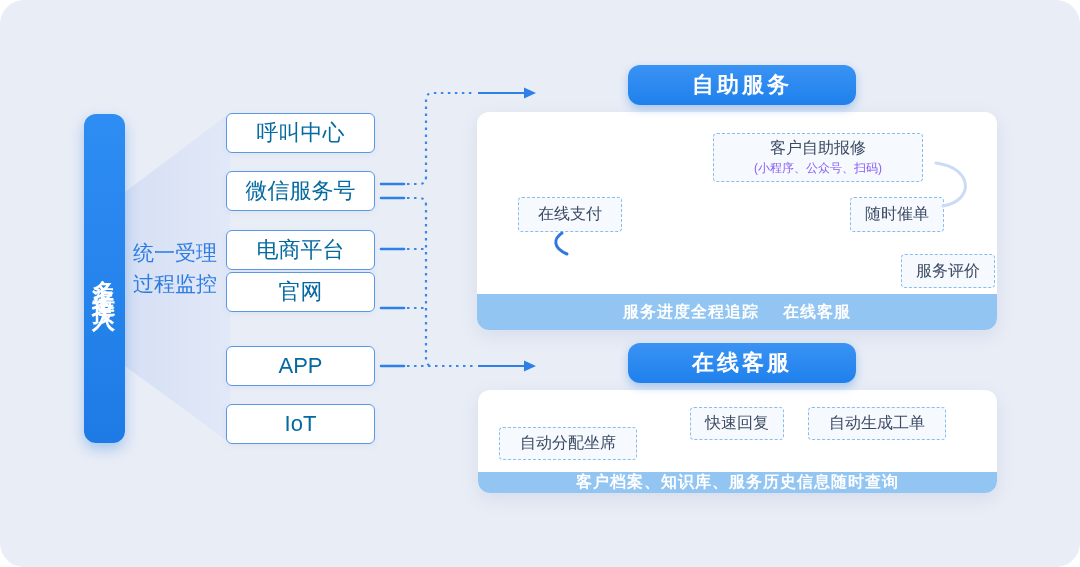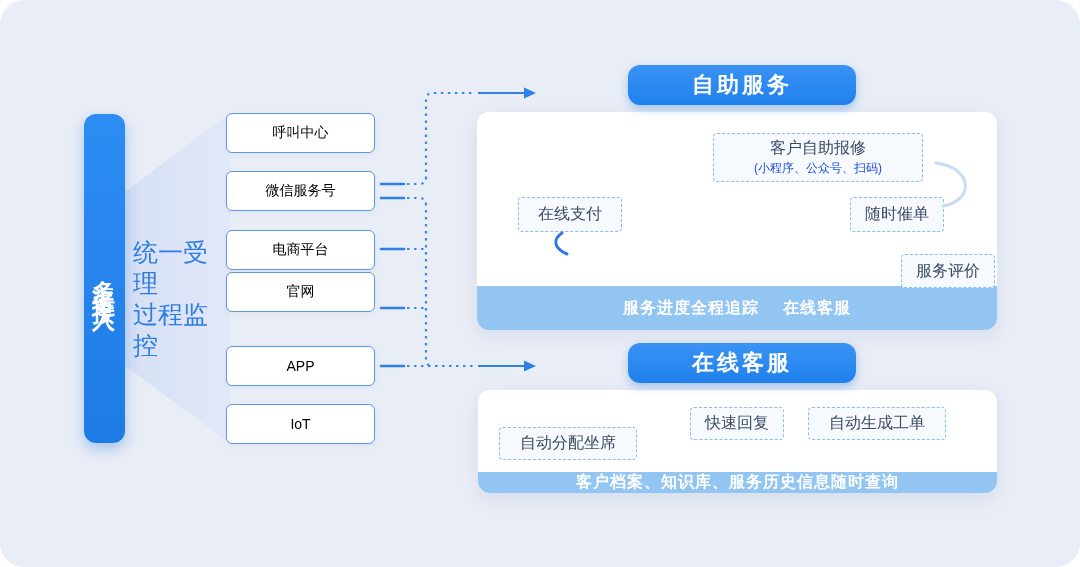--- a/index.html
+++ b/index.html
@@ -6,42 +6,42 @@
   .stage{position:relative;width:1080px;height:567px;background:#E9EDF6;border-radius:24px;overflow:hidden;}
   .abs{position:absolute;}
   svg.layer{position:absolute;left:0;top:0;pointer-events:none;}
   
   .vbar{left:84px;top:114px;width:41px;height:329px;border-radius:12px;
         background:linear-gradient(180deg,#2E8DF3,#1E7BE6);
         box-shadow:0 6px 14px rgba(37,122,226,.35);
         display:flex;align-items:center;justify-content:center;z-index:3;}
   .vbar span{writing-mode:vertical-rl;text-orientation:upright;color:#fff;font-size:23px;
         font-weight:bold;letter-spacing:7px;}
-  .note{left:133px;top:237px;width:90px;color:#2C7CE2;font-size:25px;line-height:31px;
+  .note{left:133px;top:237px;width:90px;color:#2C7CE2;font-size:21px;line-height:31px;
         font-weight:500;z-index:3;}
   
   .chan{left:226px;width:149px;height:40px;background:#ffffff;border:1.5px solid #5A97E5;
         border-radius:6px;box-sizing:border-box;display:flex;align-items:center;justify-content:center;
-        color:#000000;font-size:14px;font-weight:500;z-index:3;box-shadow:0 2px 6px rgba(90,130,190,.08);}
+        color:#0369a1;font-size:22px;font-weight:500;z-index:3;box-shadow:0 2px 6px rgba(90,130,190,.08);}
   
   .hdr{left:628px;width:228px;height:40px;border-radius:12px;
         background:linear-gradient(180deg,#3A93F4,#1F80EC);
         box-shadow:0 4px 10px rgba(37,122,226,.35);
         display:flex;align-items:center;justify-content:center;color:#fff;font-size:22px;
         font-weight:bold;letter-spacing:3px;z-index:3;}
   
   .panel{background:#ffffff;border-radius:12px;box-shadow:0 6px 18px rgba(100,130,180,.14);z-index:2;}
   .pfoot{position:absolute;left:0;bottom:0;width:100%;background:#92C5F2;
         border-radius:0 0 12px 12px;display:flex;align-items:center;justify-content:center;
         color:#ffffff;font-weight:600;font-size:16px;letter-spacing:1px;}
   
   .node{border:1px dashed #8BBCF0;background:#F6FAFE;border-radius:4px;box-sizing:border-box;
         display:flex;flex-direction:column;align-items:center;justify-content:center;
         color:#3C4A63;font-size:16px;font-weight:500;z-index:4;}
-  .node .sub{font-size:12px;color:#1d4ed8;font-weight:400;margin-top:1px;}
+  .node .sub{font-size:12px;color:#8b5cf6;font-weight:400;margin-top:1px;}
 </style>
 </head>
 <body>
 
 <div class="stage">
 
   <svg class="layer" width="1080" height="567" style="z-index:1">
     <defs>
       <linearGradient id="tgrad" x1="0" y1="0" x2="1" y2="0">
         <stop offset="0" stop-color="#D5DFF4"></stop>
@@ -80,21 +80,21 @@
     </div>
 
   <div class="abs hdr" style="top:65px">
     <span>自助服务</span>
   </div>
   <div class="abs hdr" style="top:343px">
     <span>在线客服</span>
   </div>
 
   <div class="abs panel" style="left:477px;top:112px;width:520px;height:218px;">
-    <div class="pfoot" style="height:44px;gap:24px;">
+    <div class="pfoot" style="height:36px;gap:24px;">
       <span>服务进度全程追踪</span>
       <span>在线客服</span>
     </div>
   </div>
 
   <div class="abs panel" style="left:478px;top:390px;width:519px;height:103px;">
     <div class="pfoot" style="height:21px;">
       <span>客户档案、知识库、服务历史信息随时查询</span>
     </div>
   </div>

